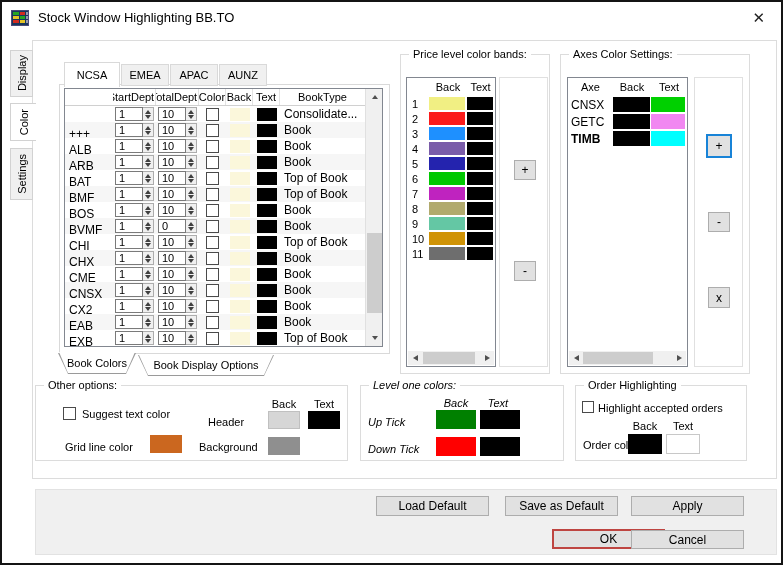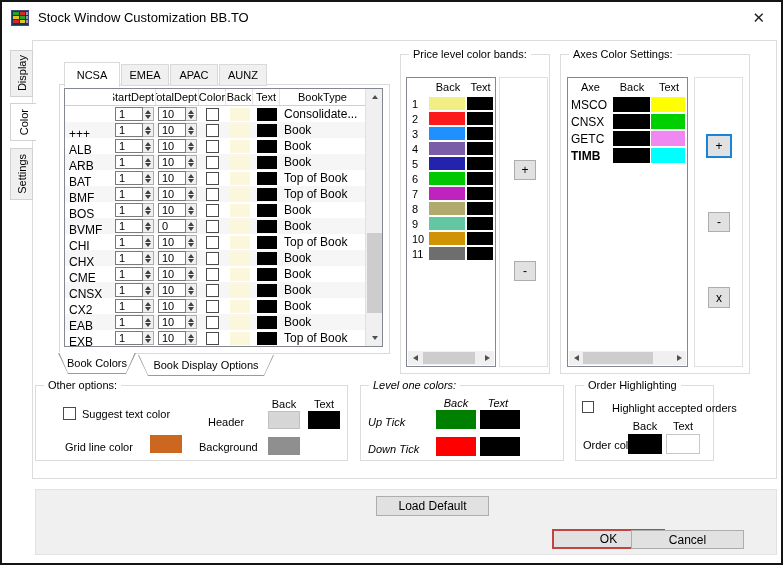--- a/index.html
+++ b/index.html
@@ -98,21 +98,21 @@
       <i style="background:#24a524"></i>
         <i style="background:#d22b1f"></i>
         <i style="background:#9a9ab0"></i>
       <i style="background:#e3c325"></i>
         <i style="background:#24a524"></i>
         <i style="background:#9a9ab0"></i>
       <i style="background:#d22b1f"></i>
         <i style="background:#e3c325"></i>
         <i style="background:#9a9ab0"></i>
     </div>
-    <span class="title-text">Stock Window Customization BB.TO</span>
+    <span class="title-text">Stock Window Highlighting BB.TO</span>
     <span class="close-x">✕</span>
   </div>
 
   <div class="tabpage"></div>
 
   <div class="vtab" style="top:48px; height:47px;">
       <span>Display</span>
     </div>
   <div class="vtab selected" style="top:101px; height:38px;">
       <span>Color</span>
@@ -716,25 +716,20 @@
   <div class="group" style="left:558px; top:52px; width:190px; height:320px;">
     <span class="glabel">Axes Color Settings:</span>
   </div>
   <div class="clist" style="left:565px; top:75px; width:121px; height:290px;">
     <div class="lhead">
       <div class="lhcell" style="width:45px;">Axe</div>
       <div class="lhcell" style="width:38px;">Back</div>
       <div class="lhcell" style="width:36px;">Text</div>
     </div>
     <div id="axes-rows">
-        <div class="lrow" style="height: 17px;">
-          <div class="lname" style="width: 45px;">MSCO</div>
-          <div class="lsw" style="width: 37px; height: 15px; background: rgb(0, 0, 0);"></div>
-          <div class="lsw" style="width: 34px; height: 15px; margin-left: 1px; background: rgb(255, 255, 0);"></div>
-        </div>
         <div class="lrow" style="height: 17px;">
           <div class="lname" style="width: 45px;">CNSX</div>
           <div class="lsw" style="width: 37px; height: 15px; background: rgb(0, 0, 0);"></div>
           <div class="lsw" style="width: 34px; height: 15px; margin-left: 1px; background: rgb(0, 208, 0);"></div>
         </div>
         <div class="lrow" style="height: 17px;">
           <div class="lname" style="width: 45px;">GETC</div>
           <div class="lsw" style="width: 37px; height: 15px; background: rgb(0, 0, 0);"></div>
           <div class="lsw" style="width: 34px; height: 15px; margin-left: 1px; background: rgb(241, 135, 241);"></div>
         </div>
@@ -780,30 +775,32 @@
     <span class="lbl11" style="left:75px; top:11px; width:40px; text-align:center;">Back</span>
     <span class="lbl11" style="left:117px; top:11px; width:40px; text-align:center;">Text</span>
     <span class="lbl11" style="left:7px; top:30px;">Up Tick</span>
     <div class="swatch" style="left: 75px; top: 24px; width: 40px; height: 19px; background: rgb(0, 128, 0);"></div>
     <div class="swatch" style="left: 119px; top: 24px; width: 40px; height: 19px; background: rgb(0, 0, 0);"></div>
     <span class="lbl11" style="left:7px; top:57px;">Down Tick</span>
     <div class="swatch" style="left: 75px; top: 51px; width: 40px; height: 19px; background: rgb(255, 0, 0);"></div>
     <div class="swatch" style="left: 119px; top: 51px; width: 40px; height: 19px; background: rgb(0, 0, 0);"></div>
   </div>
 
-  <div class="group" style="left:573px; top:383px; width:139px; height:76px;">
+  <div class="group" style="left:573px; top:383px; width:172px; height:76px;">
     <span class="glabel">Order Highlighting</span>
     <div class="cbx" style="left:6px; top:15px; width:12px; height:12px;"></div>
-    <span class="lbl11" style="left:36px; top:16px;">Highlight accepted orders</span>
+    <span class="lbl11" style="left:22px; top:16px;">Highlight accepted orders</span>
     <span class="lbl11" style="left:52px; top:34px; width:34px; text-align:center;">Back</span>
     <span class="lbl11" style="left:90px; top:34px; width:34px; text-align:center;">Text</span>
     <span class="lbl11" style="left:7px; top:53px;">Order color</span>
     <div class="swatch" style="left: 52px; top: 48px; width: 34px; height: 20px; background: rgb(0, 0, 0);"></div>
     <div class="swatch" style="left: 90px; top: 48px; width: 34px; height: 20px; border: 1px solid rgb(200, 200, 200); background: rgb(255, 255, 255);"></div>
   </div>
 
   <div class="footer">
     <div class="fbtn" style="left:340px; top:6px;">Load Default</div>
+    <div class="fbtn" style="left:469px; top:6px;">Save as Default</div>
+    <div class="fbtn" style="left:595px; top:6px;">Apply</div>
     <div class="fbtn ok" style="left:469px; top:39px;margin-left:47px;">OK</div>
     <div class="fbtn" style="left:595px; top:40px; height:19px;">Cancel</div>
   </div>
 
 </div>
 
 </body></html>

